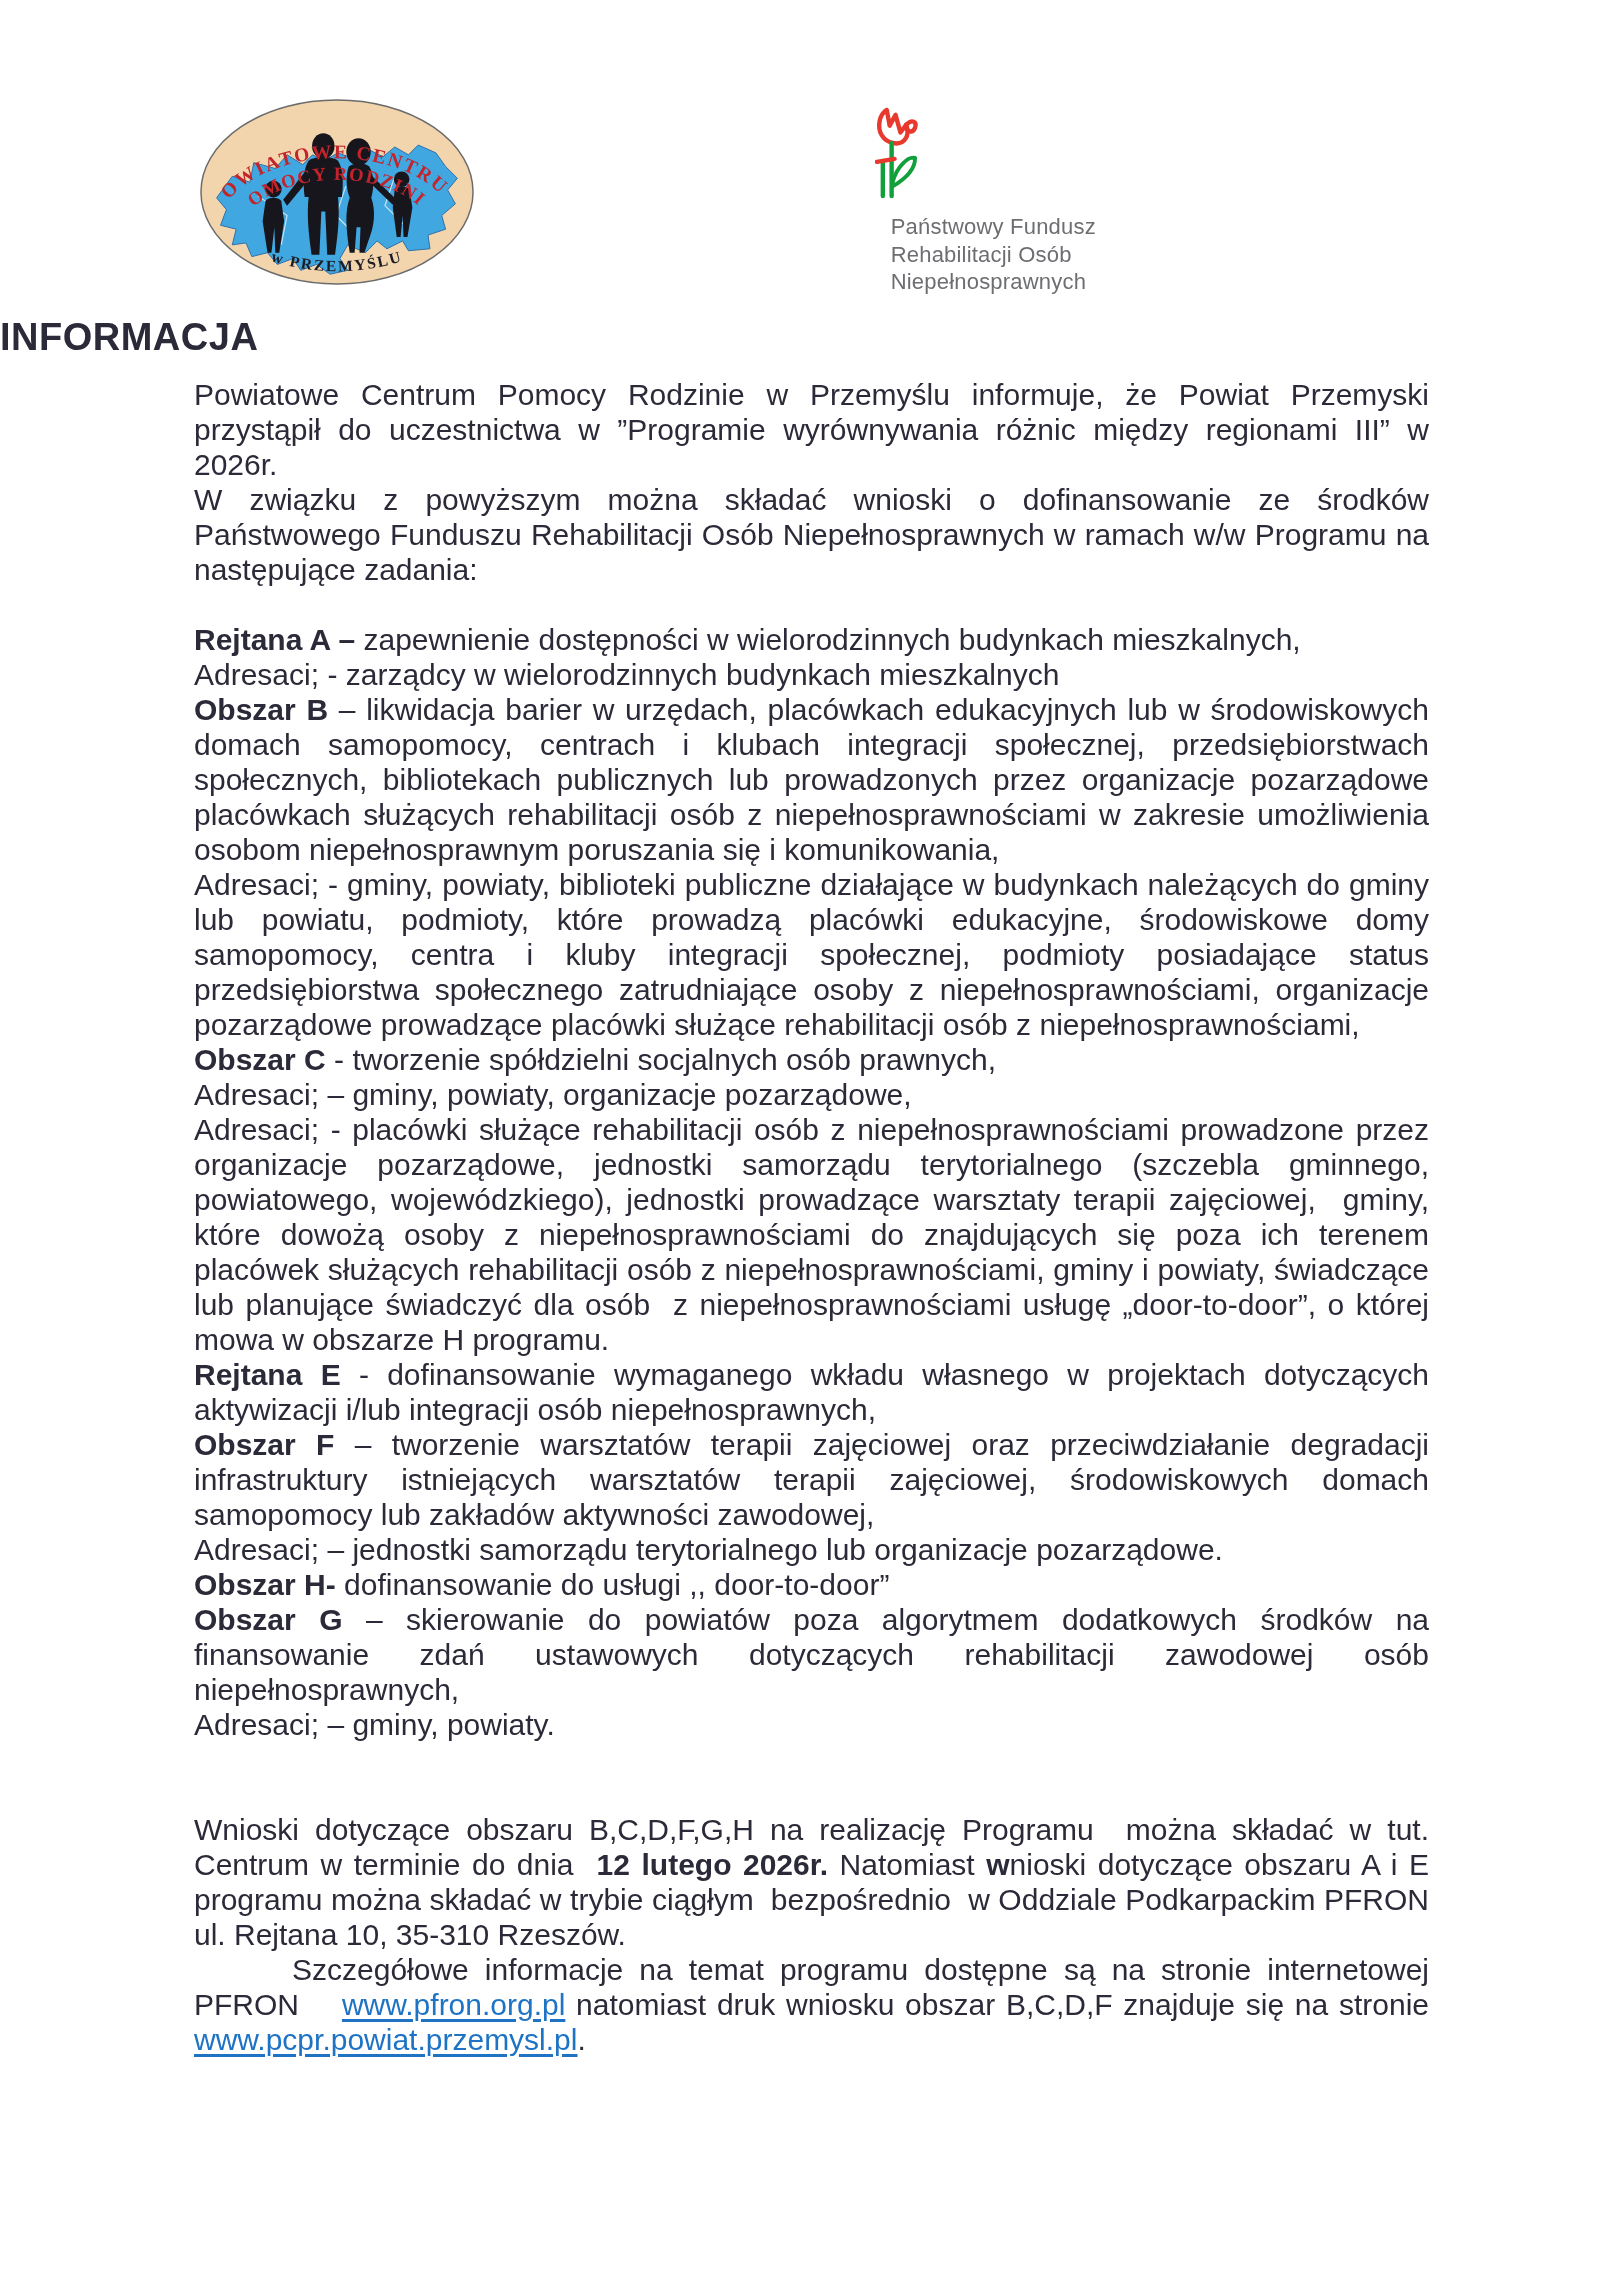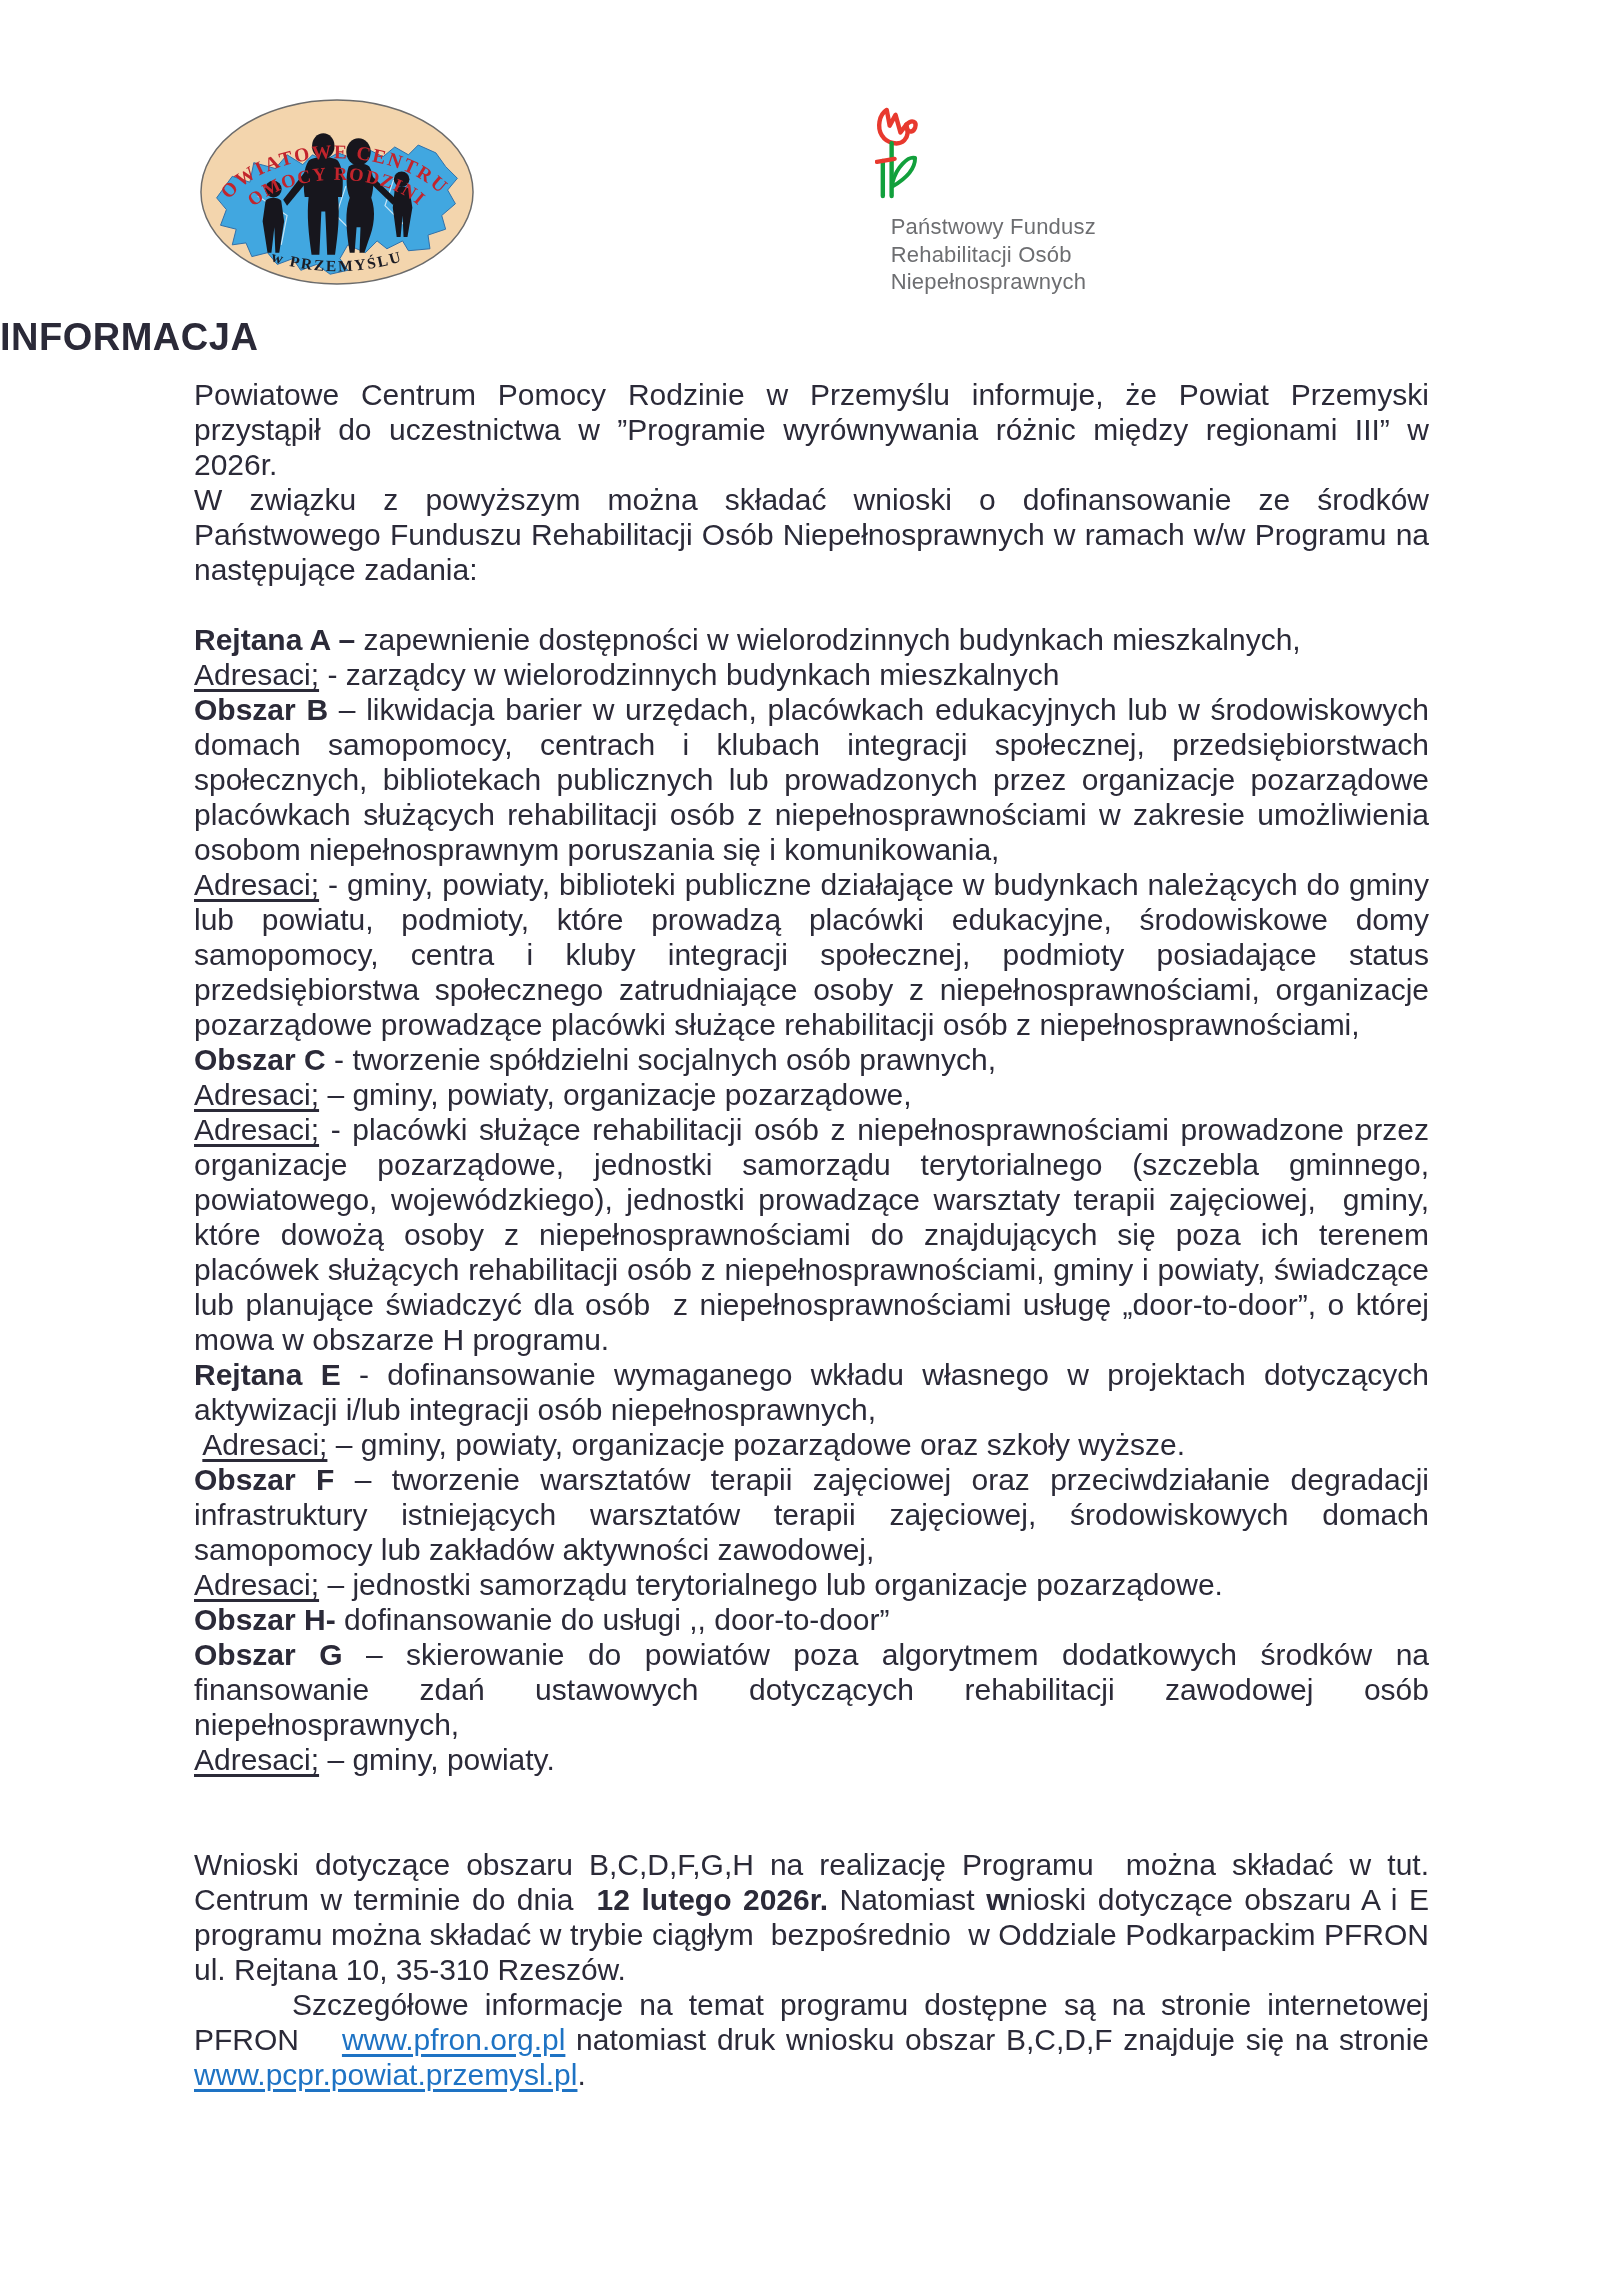--- a/index.html
+++ b/index.html
@@ -30,21 +30,21 @@
   .content{margin:0 192px 0 194px;}
   .para{
     margin:0;
     font-size:30px;line-height:35px;
     text-align:justify;
     color:#2b2a38;
   }
   .para.indent{text-indent:98px;}
   .spacer{height:35px;}
   .b{font-weight:bold;}
-  .u{text-decoration:underline;text-underline-offset:3.9px;}
+  .u{text-underline-offset:3.9px;}
   a.doc-link{color:#1e73c4;text-decoration:underline;text-underline-offset:3.9px;cursor:pointer;}
 </style>
 </head>
 <body>
 
 <div class="page">
 
   <div class="header">
 
     <svg class="pcpr-logo" width="276" height="188" viewBox="0 0 282 192">
@@ -109,21 +109,20 @@
       <p class="para"><span>W związku z powyższym można składać wnioski o dofinansowanie ze środków Państwowego Funduszu Rehabilitacji Osób Niepełnosprawnych w ramach w/w&nbsp;Programu na następujące zadania:</span></p>
       <div class="spacer"></div>
       <p class="para"><span class="b">Rejtana A – </span><span>zapewnienie dostępności w wielorodzinnych budynkach mieszkalnych,</span></p>
       <p class="para"><span class="u">Adresaci;</span><span> - zarządcy w wielorodzinnych budynkach mieszkalnych</span></p>
       <p class="para"><span class="b">Obszar B</span><span> – likwidacja barier w urzędach, placówkach edukacyjnych lub w&nbsp;środowiskowych domach samopomocy, centrach i klubach integracji społecznej, przedsiębiorstwach społecznych, bibliotekach publicznych lub prowadzonych przez organizacje pozarządowe placówkach służących rehabilitacji osób z&nbsp;niepełnosprawnościami w zakresie umożliwienia osobom niepełnosprawnym poruszania się i komunikowania,</span></p>
       <p class="para"><span class="u">Adresaci;</span><span> - gminy, powiaty, biblioteki publiczne działające w budynkach należących do gminy lub powiatu, podmioty, które prowadzą placówki edukacyjne, środowiskowe domy samopomocy, centra i kluby integracji społecznej, podmioty posiadające status przedsiębiorstwa społecznego zatrudniające osoby z niepełnosprawnościami, organizacje pozarządowe prowadzące placówki służące rehabilitacji osób z&nbsp;niepełnosprawnościami,</span></p>
       <p class="para"><span class="b">Obszar C</span><span> - tworzenie spółdzielni socjalnych osób prawnych,</span></p>
       <p class="para"><span class="u">Adresaci;</span><span> – gminy, powiaty, organizacje pozarządowe,</span></p>
       <p class="para"><span class="u">Adresaci;</span><span> - placówki służące rehabilitacji osób z niepełnosprawnościami prowadzone przez organizacje pozarządowe, jednostki samorządu terytorialnego (szczebla gminnego, powiatowego, wojewódzkiego), jednostki prowadzące warsztaty terapii zajęciowej, &nbsp;gminy, które dowożą osoby z niepełnosprawnościami do znajdujących się poza ich terenem placówek służących rehabilitacji osób z niepełnosprawnościami, gminy i powiaty, świadczące lub planujące świadczyć dla osób &nbsp;z niepełnosprawnościami usługę „door-to-door”, o której mowa w obszarze H programu.</span></p>
       <p class="para"><span class="b">Rejtana E</span><span> - dofinansowanie wymaganego wkładu własnego w projektach dotyczących aktywizacji i/lub integracji osób niepełnosprawnych,</span></p>
-      <p class="para"><span>&nbsp;</span><span class="u">Adresaci;</span><span> – gminy, powiaty, organizacje pozarządowe oraz szkoły wyższe.</span></p>
       <p class="para"><span class="b">Obszar F</span><span> – tworzenie warsztatów terapii zajęciowej oraz przeciwdziałanie degradacji infrastruktury istniejących warsztatów terapii zajęciowej, środowiskowych domach samopomocy lub zakładów aktywności zawodowej,</span></p>
       <p class="para"><span class="u">Adresaci;</span><span> – jednostki samorządu terytorialnego lub organizacje pozarządowe.</span></p>
       <p class="para"><span class="b">Obszar H-</span><span> dofinansowanie do usługi ,, door-to-door”</span></p>
       <p class="para"><span class="b">Obszar G</span><span> – skierowanie do powiatów poza algorytmem dodatkowych środków na finansowanie zdań ustawowych dotyczących rehabilitacji zawodowej osób niepełnosprawnych,</span></p>
       <p class="para"><span class="u">Adresaci;</span><span> – gminy, powiaty.</span></p>
       <div class="spacer"></div>
       <div class="spacer"></div>
       <p class="para"><span>Wnioski dotyczące obszaru B,C,D,F,G,H na realizację Programu &nbsp;można składać w tut. Centrum w terminie do dnia &nbsp;</span><span class="b">12 lutego 2026r.</span><span> Natomiast </span><span class="b">w</span><span>nioski dotyczące obszaru A i E programu można składać w trybie ciągłym &nbsp;bezpośrednio &nbsp;w Oddziale Podkarpackim PFRON ul. Rejtana 10, 35-310 Rzeszów.</span></p>
       <p class="para indent"><span>Szczegółowe informacje na temat programu dostępne są na stronie internetowej PFRON &nbsp; &nbsp;</span><a class="doc-link" href="#">www.pfron.org.pl</a><span> natomiast druk wniosku obszar B,C,D,F znajduje się na stronie </span><a class="doc-link" href="#">www.pcpr.powiat.przemysl.pl</a><span>.</span></p>
     </main>

